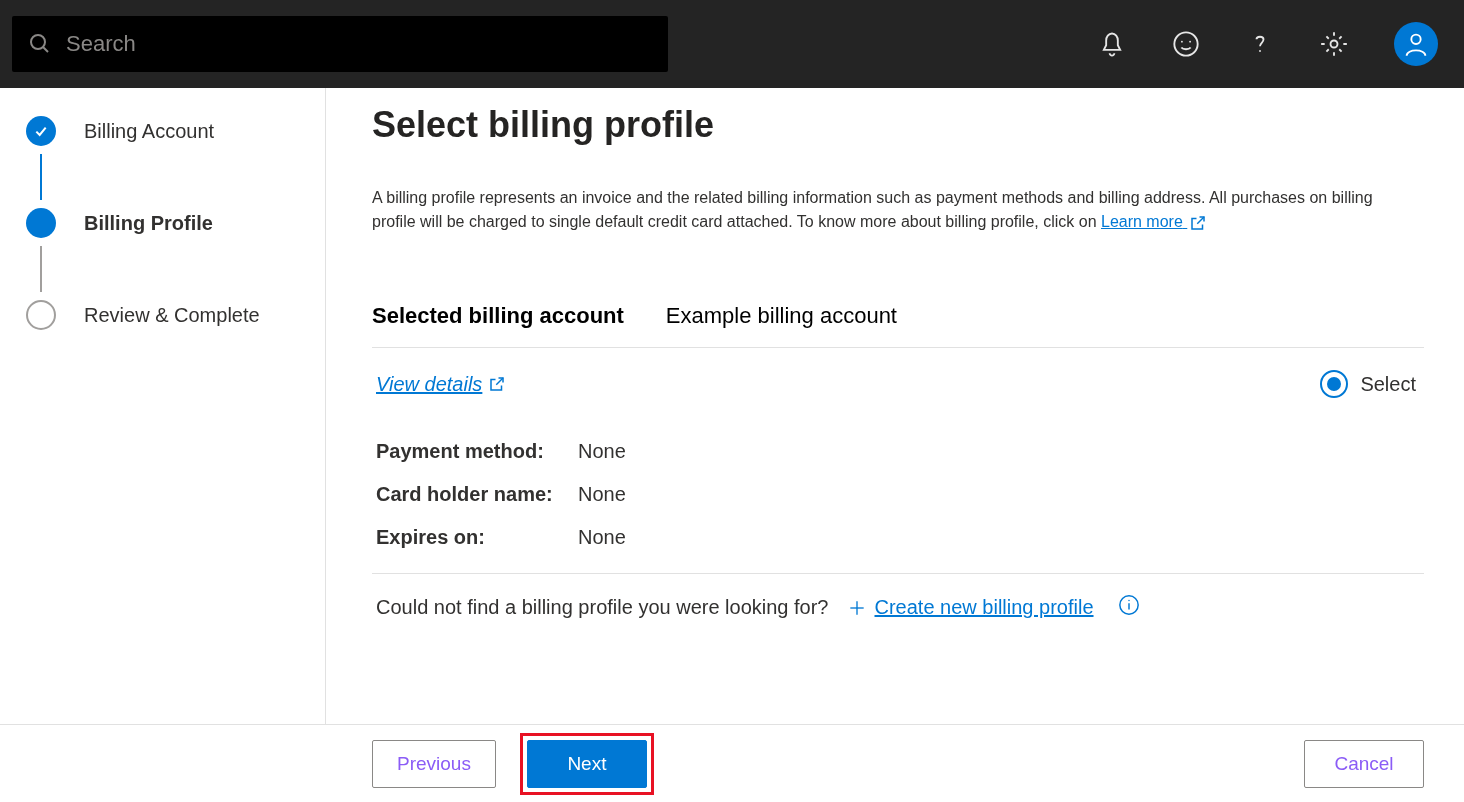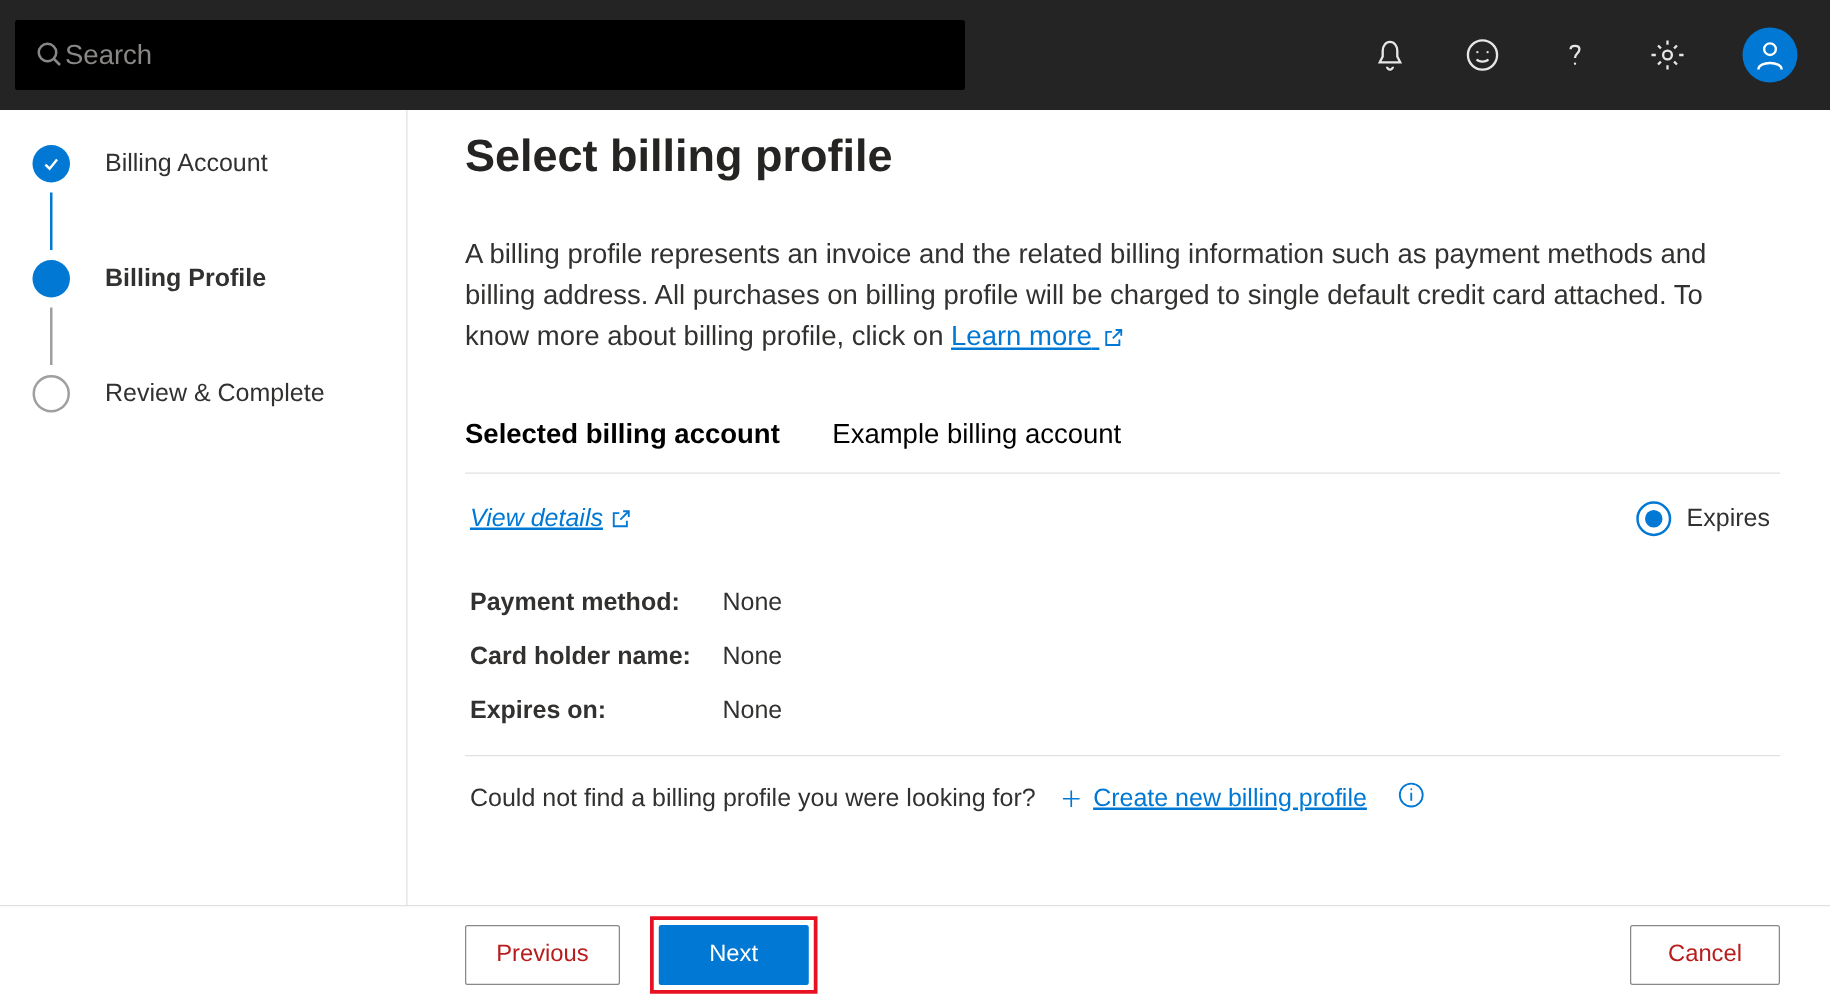--- a/index.html
+++ b/index.html
@@ -15,24 +15,25 @@
     .topbar {
       height: 88px;
       background: #242424;
       display: flex;
       align-items: center;
       padding: 0 12px;
     }
     .search-wrap {
       display: flex;
       align-items: center;
+      gap: 14px;
       background: #000;
       padding: 0 16px;
       height: 56px;
-      width: 760px;
+      width: 656px;
       border-radius: 2px;
     }
     .search-wrap svg { fill: none; stroke: #8a8886; stroke-width: 2; }
     .search-input {
       flex: 1;
       background: transparent;
       border: none;
       color: #c8c6c4;
       font-size: 22px;
       outline: none;
@@ -99,24 +100,24 @@
       padding: 16px 40px 0 46px;
       overflow: auto;
     }
     .title {
       font-size: 36px;
       font-weight: 600;
       color: #252423;
       margin-bottom: 40px;
     }
     .desc {
-      font-size: 22px;
+      font-size: 16px;
       line-height: 1.5;
       color: #323130;
-      margin-bottom: 8px;
+      margin-bottom: 28px;
       max-width: 1020px;
     }
     .link {
       color: #0078d4;
       text-decoration: underline;
     }
     .ext-icon {
       display: inline-block;
       width: 18px; height: 18px;
       vertical-align: middle;
@@ -200,21 +201,21 @@
     }
     .btn {
       height: 48px;
       min-width: 120px;
       padding: 0 24px;
       font-size: 19px;
       border-radius: 2px;
       cursor: pointer;
       font-family: inherit;
     }
-    .btn-secondary { background: #fff; border: 1px solid #8a8886; color: #b91c1c; }
+    .btn-secondary { background: #fff; border: 1px solid #8a8886; color: #8b5cf6; }
     .btn-primary { background: #0078d4; border: 1px solid #0078d4; color: #fff; }
     .next-highlight {
       padding: 4px;
       border: 3px solid #e81123;
     }
     .footer .spacer { flex: 1; }
   </style>
 </head>
 <body>
 
@@ -305,21 +306,21 @@
           <path d="M14 4 L20 4 L20 10"></path>
           <path d="M20 4 L11 13"></path>
           <path d="M18 14 L18 20 L4 20 L4 6 L10 6"></path>
         </svg>
       </a>
       <div class="fill"></div>
       <label class="radio-wrap">
         <span class="radio">
             <span class="inner"></span>
           </span>
-        <span>Expires</span>
+        <span>Select</span>
       </label>
     </div>
 
     <div class="kv-block">
       <div class="kv">
         <span class="k">Payment method</span>
         <span>None</span>
       </div>
       <div class="kv">
         <span class="k">Card holder name</span>

